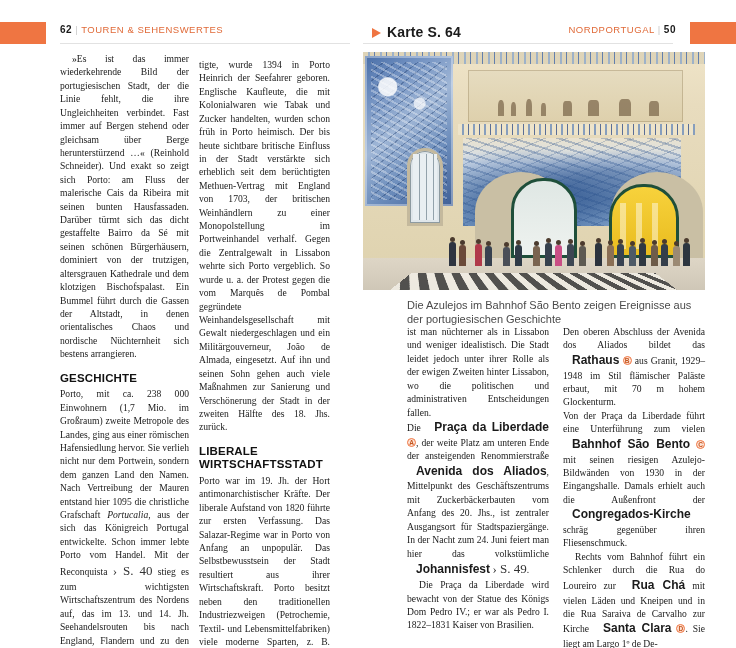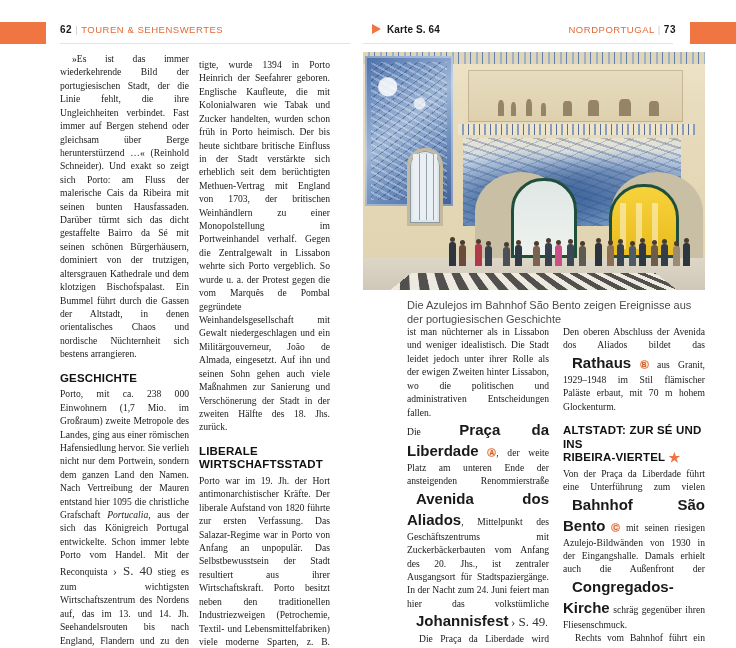--- a/index.html
+++ b/index.html
@@ -29,21 +29,21 @@
   .runhead.left  { left: 60px; }
   .runhead.right { right: 60px; text-align: right; }
 
   .rule { position: absolute; top: 43px; height: 1px; background: #e2e2e2; }
   .rule.left  { left: 60px; width: 290px; }
   .rule.right { left: 363px; width: 310px; }
 
   .maptag {
     position: absolute; top: 24px; left: 372px;
     font-family: "Liberation Sans", sans-serif;
-    font-size: 10px; font-weight: bold; color: #1a1a1a;
+    font-size: 14px; font-weight: bold; color: #1a1a1a;
     letter-spacing: .01em; white-space: nowrap;
   }
   .maptag .flag {
     display: inline-block; width: 0; height: 0; margin-right: 6px;
     border-top: 5px solid transparent; border-bottom: 5px solid transparent;
     border-left: 9px solid #ef7542; vertical-align: -1px;
   }
 
   
   .col {
@@ -61,21 +61,21 @@
   .col p.noind { text-indent: 0; }
 
   h2 {
     font-family: Liberation Sans, sans-serif;
     font-size: 11.5px; font-weight: bold; letter-spacing: .015em;
     margin: 11px 0 2px 0; line-height: 1.18;
     text-align: left; color: #111;
   }
   h2:first-child { margin-top: 0; }
 
-  .bold { font-family: "Liberation Sans", sans-serif; font-size: 15px; font-weight: bold; padding-left: 9px; }
+  .bold { font-family: "Liberation Sans", sans-serif; font-size: 12px; font-weight: bold; padding-left: 9px; }
   .ital { font-style: italic; margin-top: 44px; }
   .xref { font-size: 13px; color: #333; white-space: nowrap; }
 
   .badge {
     display: inline-block; width: 9px; height: 9px; line-height: 8px;
     border: 1px solid #ef7542; border-radius: 50%;
     background: #fde2d4; color: #c4551f;
     font-family: "Liberation Sans", sans-serif;
     font-size: 6.5px; font-weight: bold; text-align: center;
     vertical-align: 1px; text-indent: 0;
@@ -158,21 +158,21 @@
 
 <div class="page">
 
   <div class="tab left"></div>
   <div class="tab right"></div>
 
   <div class="runhead left">
     <span class="folio">62</span><span class="sep">|</span><span>TOUREN &amp; SEHENSWERTES</span>
   </div>
   <div class="runhead right">
-    <span>NORDPORTUGAL</span><span class="sep">|</span><span class="folio">73</span>
+    <span>NORDPORTUGAL</span><span class="sep">|</span><span class="folio">50</span>
   </div>
 
   <div class="maptag">
     <span class="flag"></span><span>Karte S. 64</span>
   </div>
 
   <div class="rule left"></div>
   <div class="rule right"></div>
 
   <div class="photo">
@@ -243,20 +243,19 @@
   <div class="col c3">
     <p class="noind">ist man nüchterner als in Lissabon und weniger idealistisch. Die Stadt leidet jedoch unter ihrer Rolle als der ewigen Zweiten hinter Lissabon, wo die politischen und administrativen Entscheidungen fallen.</p>
 
     <p class="noind"><span>Die </span><span class="bold">Praça da Liberdade</span> <span class="badge">A</span><span>, der weite Platz am unteren Ende der ansteigenden Renommierstraße </span><span class="bold">Avenida dos Aliados</span><span>, Mittelpunkt des Geschäftszentrums mit Zuckerbäckerbauten vom Anfang des 20. Jhs., ist zentraler Ausgangsort für Stadtspaziergänge. In der Nacht zum 24. Juni feiert man hier das volkstümliche </span><span class="bold">Johannisfest</span> <span class="xref">› S. 49</span><span>.</span></p>
     <p>Die Praça da Liberdade wird bewacht von der Statue des Königs Dom Pedro IV.; er war als Pedro I. 1822–1831 Kaiser von Brasilien.</p>
   </div>
 
   <div class="col c4">
     <p class="noind"><span>Den oberen Abschluss der Avenida dos Aliados bildet das </span><span class="bold">Rathaus</span> <span class="badge">B</span><span> aus Granit, 1929–1948 im Stil flämischer Paläste erbaut, mit 70 m hohem Glockenturm.</span></p>
 
-    <h2><span>ALTSTADT: ZUR SÉ UND INS</span><br><span>RIBEIRA-VIERTEL</span> <span class="star">★</span></h2>
 
     <p class="noind"><span>Von der Praça da Liberdade führt eine Unterführung zum vielen </span><span class="bold">Bahnhof São Bento</span> <span class="badge">C</span><span> mit seinen riesigen Azulejo-Bildwänden von 1930 in der Eingangshalle. Damals erhielt auch die Außenfront der </span><span class="bold">Congregados-Kirche</span><span> schräg gegenüber ihren Fliesenschmuck.</span></p>
 
     <p><span>Rechts vom Bahnhof führt ein Schlenker durch die Rua do Loureiro zur </span><span class="bold">Rua Chá</span><span> mit vielen Läden und Kneipen und in die Rua Saraiva de Carvalho zur Kirche </span><span class="bold">Santa Clara</span> <span class="badge">D</span><span>. Sie liegt am Largo 1º de De-</span></p>
   </div>
 
 </div>
 
 </body></html>

